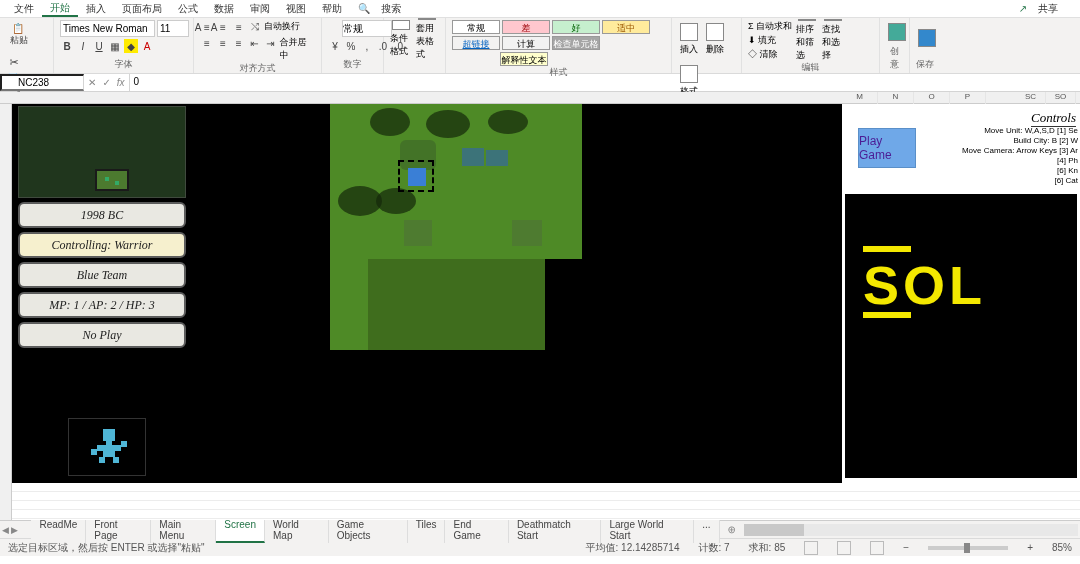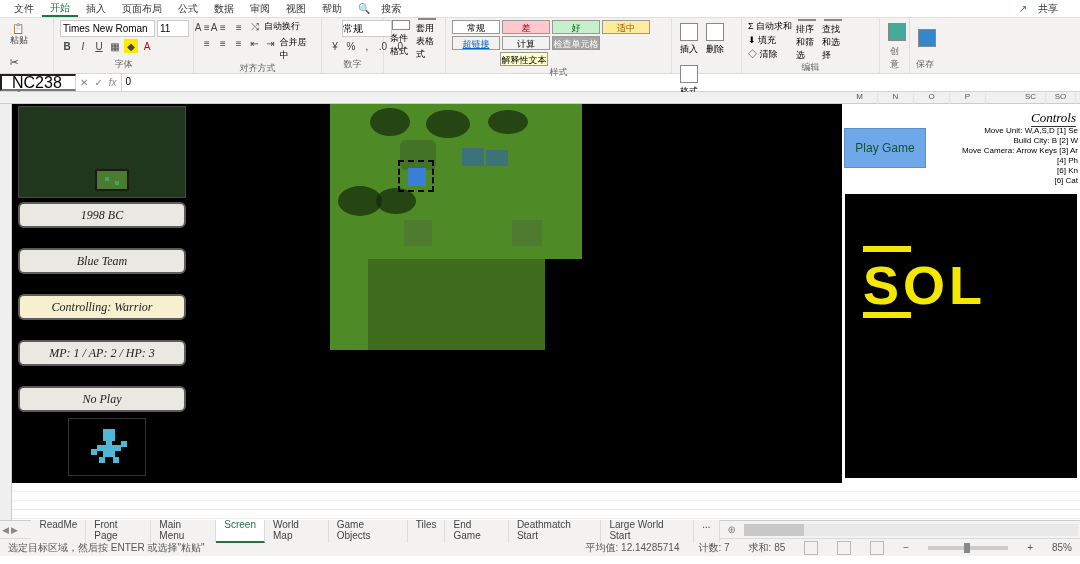--- a/index.html
+++ b/index.html
@@ -31,57 +31,57 @@
 .swatch-neutral { background: #ffeb9c; color: #9c5700; }
 .swatch-link { color: #0563c1; text-decoration: underline; }
 .swatch-calc { background: #f2f2f2; }
 .swatch-check { background: #a5a5a5; color: #fff; }
 .swatch-note { background: #ffffcc; margin-left: 48px; }
 .insert-btn { width: 22px; height: 38px; display: flex; flex-direction: column; align-items: center; justify-content: center; font-size: 9px; }
 .insert-btn .ic { width: 18px; height: 18px; border: 1px solid #888; background: #fff; margin-bottom: 2px; }
 
 
 .namebox-bar { height: 18px; display: flex; border-bottom: 1px solid #d4d4d4; background: #fff; }
-.namebox { width: 76px; border-right: 1px solid #d4d4d4; font-size: 16px; padding: 2px 10px; }
+.namebox { width: 84px; border-right: 1px solid #d4d4d4; font-size: 10px; padding: 2px 16px; }
 .fx-btns { display: flex; align-items: center; border-right: 1px solid #d4d4d4; padding: 0 4px; gap: 6px; font-size: 10px; color: #888; }
 .formula-input { flex: 1; padding: 2px 4px; font-size: 10px; }
 
 
 .col-headers { height: 12px; background: #f0f0f0; border-bottom: 1px solid #ccc; position: relative; }
 .col-headers .hdr { position: absolute; top: 0; height: 12px; font-size: 8px; text-align: center; border-right: 1px solid #e5e5e5; color: #555; }
 
 
 .sheet-body { position: relative; height: 416px; background: #fff; }
 .row-headers { position: absolute; left: 0; top: 0; width: 12px; height: 100%; background: #f0f0f0; border-right: 1px solid #ccc; }
 .game-area { position: absolute; left: 12px; top: 0; right: 0; height: 379px; }
 .grid-below { position: absolute; left: 12px; top: 379px; right: 0; height: 37px; }
 .grid-below .gr { height: 9px; border-bottom: 1px solid #ececec; }
 
 
 .black-bg { position: absolute; inset: 0; background: #000; }
 .minimap-panel { position: absolute; left: 6px; top: 2px; width: 168px; height: 92px; background: #20361d; border: 1px solid #404a3e; }
 .minimap-panel .mini { position: absolute; left: 76px; top: 62px; width: 34px; height: 22px; background: #4c7a2f; border: 2px solid #1a1a1a; }
 .minimap-panel .mini .dot { position: absolute; width: 4px; height: 4px; background: #3a6; }
 .info-panel { position: absolute; left: 6px; top: 98px; width: 168px; }
-.info-box { height: 26px; background: #e9e8e2; border: 2px solid #5c5c5c; border-radius: 6px; margin-bottom: 20px; display: flex; align-items: center; justify-content: center; font-family: "Times New Roman", serif; font-size: 12px; color: #222; font-style: italic; }
+.info-box { height: 26px; background: #e9e8e2; border: 2px solid #5c5c5c; border-radius: 6px; margin-bottom: 4px; display: flex; align-items: center; justify-content: center; font-family: "Times New Roman", serif; font-size: 12px; color: #222; font-style: italic; }
 .info-box.ctrl { background: #f6f0ce; }
 .unit-pic { position: absolute; left: 56px; top: 314px; width: 78px; height: 58px; background: #000; border: 1px solid #333; display: flex; align-items: center; justify-content: center; }
 .sprite { position: relative; width: 40px; height: 40px; }
 .sprite .px { position: absolute; background: #4fb6d6; width: 6px; height: 6px; }
 
 .mapview { position: absolute; left: 318px; top: 0; width: 252px; height: 246px; background: #3f6d1d; }
 .mapview::after { content: ""; position: absolute; left: 38px; top: 155px; width: 215px; height: 91px; background: #3f6d1d; box-shadow: -38px 0 0 #000 inset; }
 .grass { background: #569b2a; }
 .dark { background: rgba(20,40,10,0.7); border-radius: 50%; }
 .tile { position: absolute; }
 .river { position: absolute; background: #2a5ccc; }
 .sel-frame { position: absolute; border: 2px dashed #000; }
 
 .right-panel { position: absolute; right: 0; top: 0; width: 238px; height: 379px; background: #fff; }
-.play-btn { position: absolute; left: 2px; top: 24px; width: 82px; height: 40px; background: #6fa8e8; color: #14532d; display: flex; align-items: center; justify-content: center; font-size: 12px; border: 1px solid #5a8fc8; }
+.play-btn { position: absolute; left: 16px; top: 24px; width: 58px; height: 40px; background: #6fa8e8; color: #4c1d95; display: flex; align-items: center; justify-content: center; font-size: 12px; border: 1px solid #5a8fc8; }
 .controls-hdr { position: absolute; right: 4px; top: 6px; font-family: "Times New Roman", serif; font-size: 13px; font-style: italic; border-bottom: 1px solid #333; }
 .controls-tbl { position: absolute; right: 2px; top: 22px; font-size: 8px; text-align: right; line-height: 10px; }
 .controls-tbl div { white-space: nowrap; }
 .logo-box { position: absolute; left: 3px; top: 90px; width: 232px; height: 284px; background: #000; overflow: hidden; }
 .logo-sol { position: absolute; left: 18px; top: 60px; font-family: Arial, sans-serif; font-weight: 900; font-size: 54px; letter-spacing: 4px; color: #f4e800; }
 .logo-ln { position: absolute; left: 18px; top: 52px; width: 48px; height: 6px; background: #f4e800; }
 .logo-ln2 { position: absolute; left: 18px; top: 118px; width: 48px; height: 6px; background: #f4e800; }
 .logo-cell { position: absolute; left: 24px; top: 150px; font-family: "Times New Roman", serif; font-size: 34px; color: #f4e800; letter-spacing: 2px; }
 
 
@@ -287,22 +287,22 @@
 
     <div class="minimap-panel">
       <div class="mini">
           <div class="dot" style="left:8px;top:6px"></div>
           <div class="dot" style="left:18px;top:10px"></div>
         </div>
     </div>
 
     <div class="info-panel">
       <div class="info-box">1998 BC</div>
+      <div class="info-box ctrl">Controlling: Warrior</div>
       <div class="info-box">Blue Team</div>
-      <div class="info-box ctrl">Controlling: Warrior</div>
       <div class="info-box">MP: 1 / AP: 2 / HP: 3</div>
       <div class="info-box">No Play</div>
     </div>
     <div class="unit-pic">
       <div class="sprite">
         <div class="px" style="left:16px;top:2px"></div>
           <div class="px" style="left:22px;top:2px"></div>
         <div class="px" style="left:16px;top:8px"></div>
           <div class="px" style="left:22px;top:8px"></div>
         <div class="px" style="left:19px;top:14px"></div>

